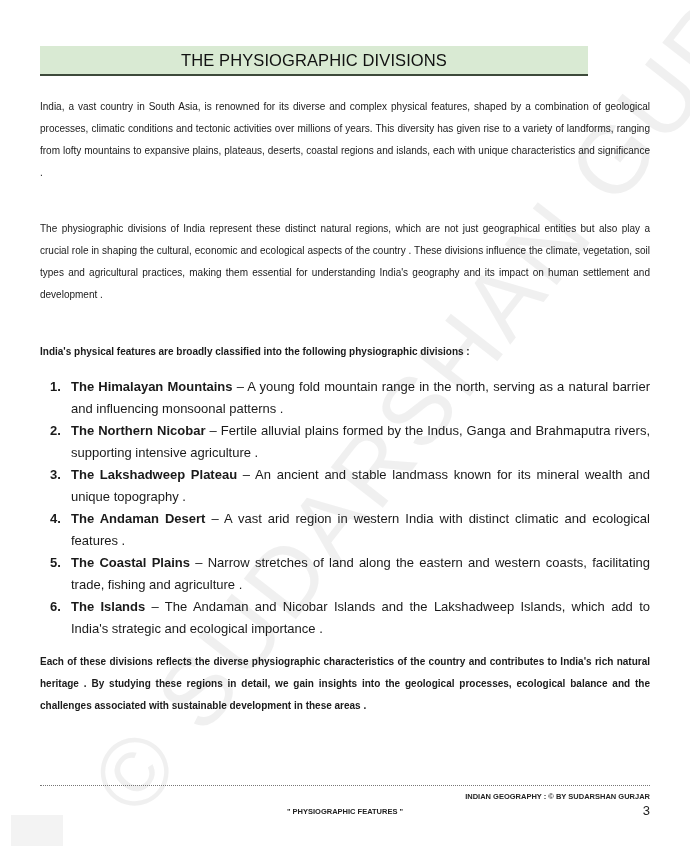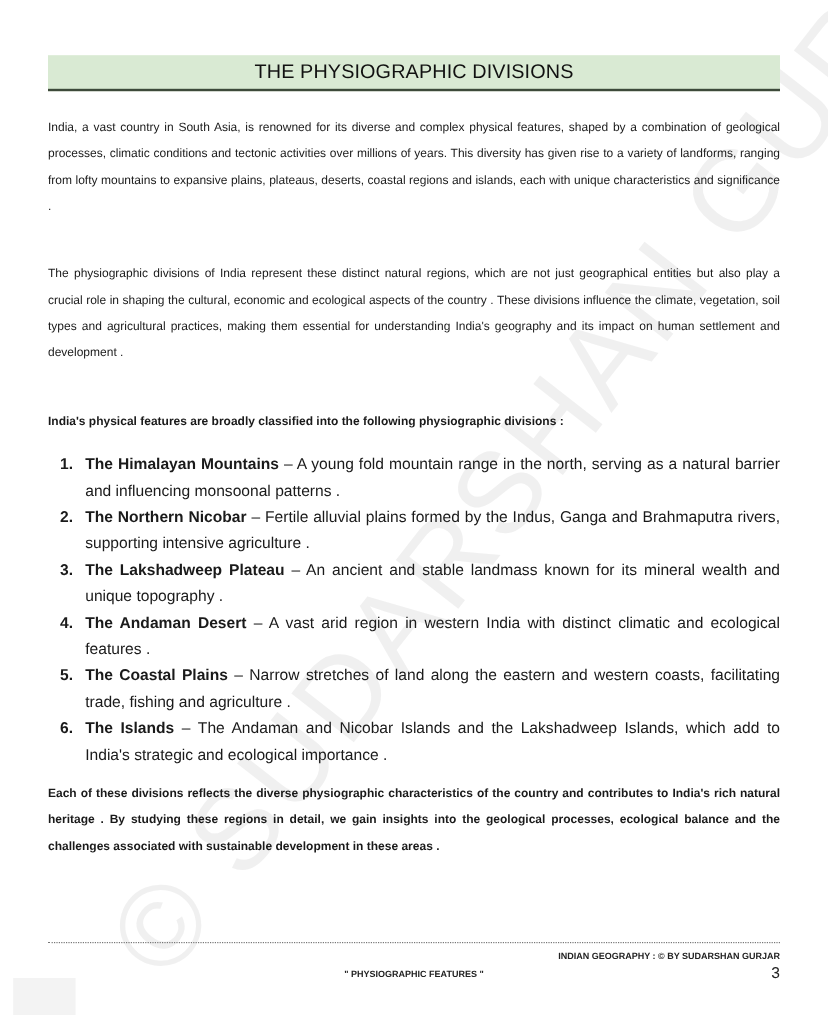--- a/index.html
+++ b/index.html
@@ -33,21 +33,21 @@
       text-align: center;
     }
     .content {
       position: relative;
       z-index: 1;
     }
     .title-bar {
       position: absolute;
       left: 40px;
       top: 46px;
-      width: 610px;
+      width: 548px;
       height: 28px;
       background: #d9ead3;
       border-bottom: 2px solid #3d4a3a;
       display: flex;
       align-items: center;
       justify-content: center;
     }
     .title-bar span {
       font-size: 16.5px;
       color: #111;

